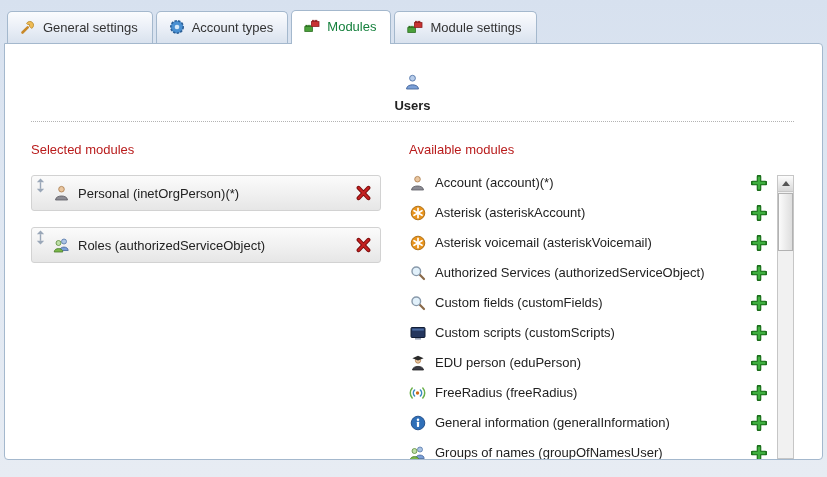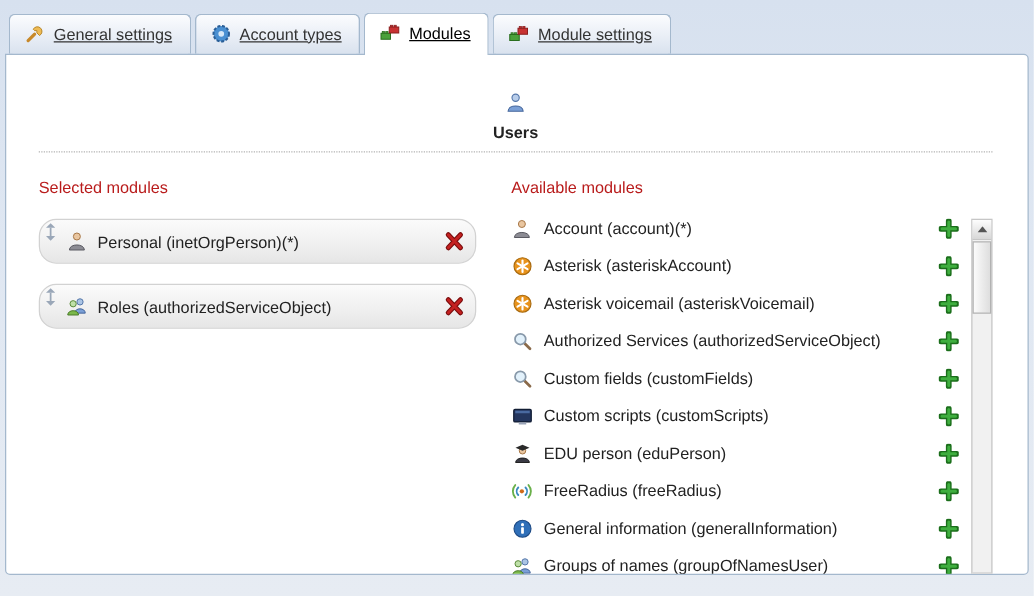--- a/index.html
+++ b/index.html
@@ -12,25 +12,25 @@
   .tabbar{
     display:flex;align-items:flex-end;
     padding:9px 0 0 7px;height:43px;box-sizing:border-box;gap:3px;
   }
   .tab{
     display:inline-flex;align-items:center;gap:7px;
     padding:7px 14px 8px 12px;
     background:linear-gradient(180deg,#fbfcfe 0%,#e9eef6 55%,#d9e2ee 100%);
     border:1px solid #a4b8cd;border-bottom:none;
     border-radius:5px 5px 0 0;
-    cursor:pointer;color:#333;white-space:nowrap;text-decoration:underline;
+    cursor:pointer;color:#333;white-space:nowrap;
   }
   .tab.active{
     background:#ffffff;position:relative;z-index:3;margin-bottom:-1px;
-    padding-bottom:10px;color:#000000;justify-content:flex-end;
+    padding-bottom:10px;color:#15803d;justify-content:flex-end;
   }
   .tab-icon{display:inline-flex;width:16px;height:16px;}
   .panel{
     position:relative;z-index:2;
     margin:0 4px;height:417px;box-sizing:border-box;
     background:#ffffff;border:1px solid #a4b8cd;
     border-radius:0 4px 4px 4px;
     padding:30px 28px 0 26px;overflow:hidden;
   }
   .section-header{
@@ -40,21 +40,21 @@
     flex-direction:column;
   }
   .columns{display:flex;}
   .col-left{width:350px;margin-right:28px;flex:none;}
   .col-right{flex:1;min-width:0;}
   .col-heading{color:#b91c1c;margin-bottom:18px;}
   .sel-row{
     display:flex;align-items:center;gap:8px;
     height:36px;margin-bottom:16px;padding:0 8px 0 4px;box-sizing:border-box;
     background:linear-gradient(180deg,#fbfbfb 0%,#efefef 60%,#e6e6e6 100%);
-    border:1px solid #d2d2d2;border-radius:14px;
+    border:1px solid #d2d2d2;border-radius:3px;
   }
   .handle{display:inline-flex;align-self:flex-start;margin-top:2px;cursor:ns-resize;}
   .row-icon{display:inline-flex;width:17px;justify-content:center;}
   .row-label{flex:1;min-width:0;white-space:nowrap;overflow:hidden;}
   .icon-btn{
     background:none;border:none;padding:0;margin:0;cursor:pointer;
     display:inline-flex;align-items:center;justify-content:center;
   }
   .avail-body{display:flex;align-items:flex-start;}
   .av-list{flex:1;min-width:0;margin-right:10px;}

